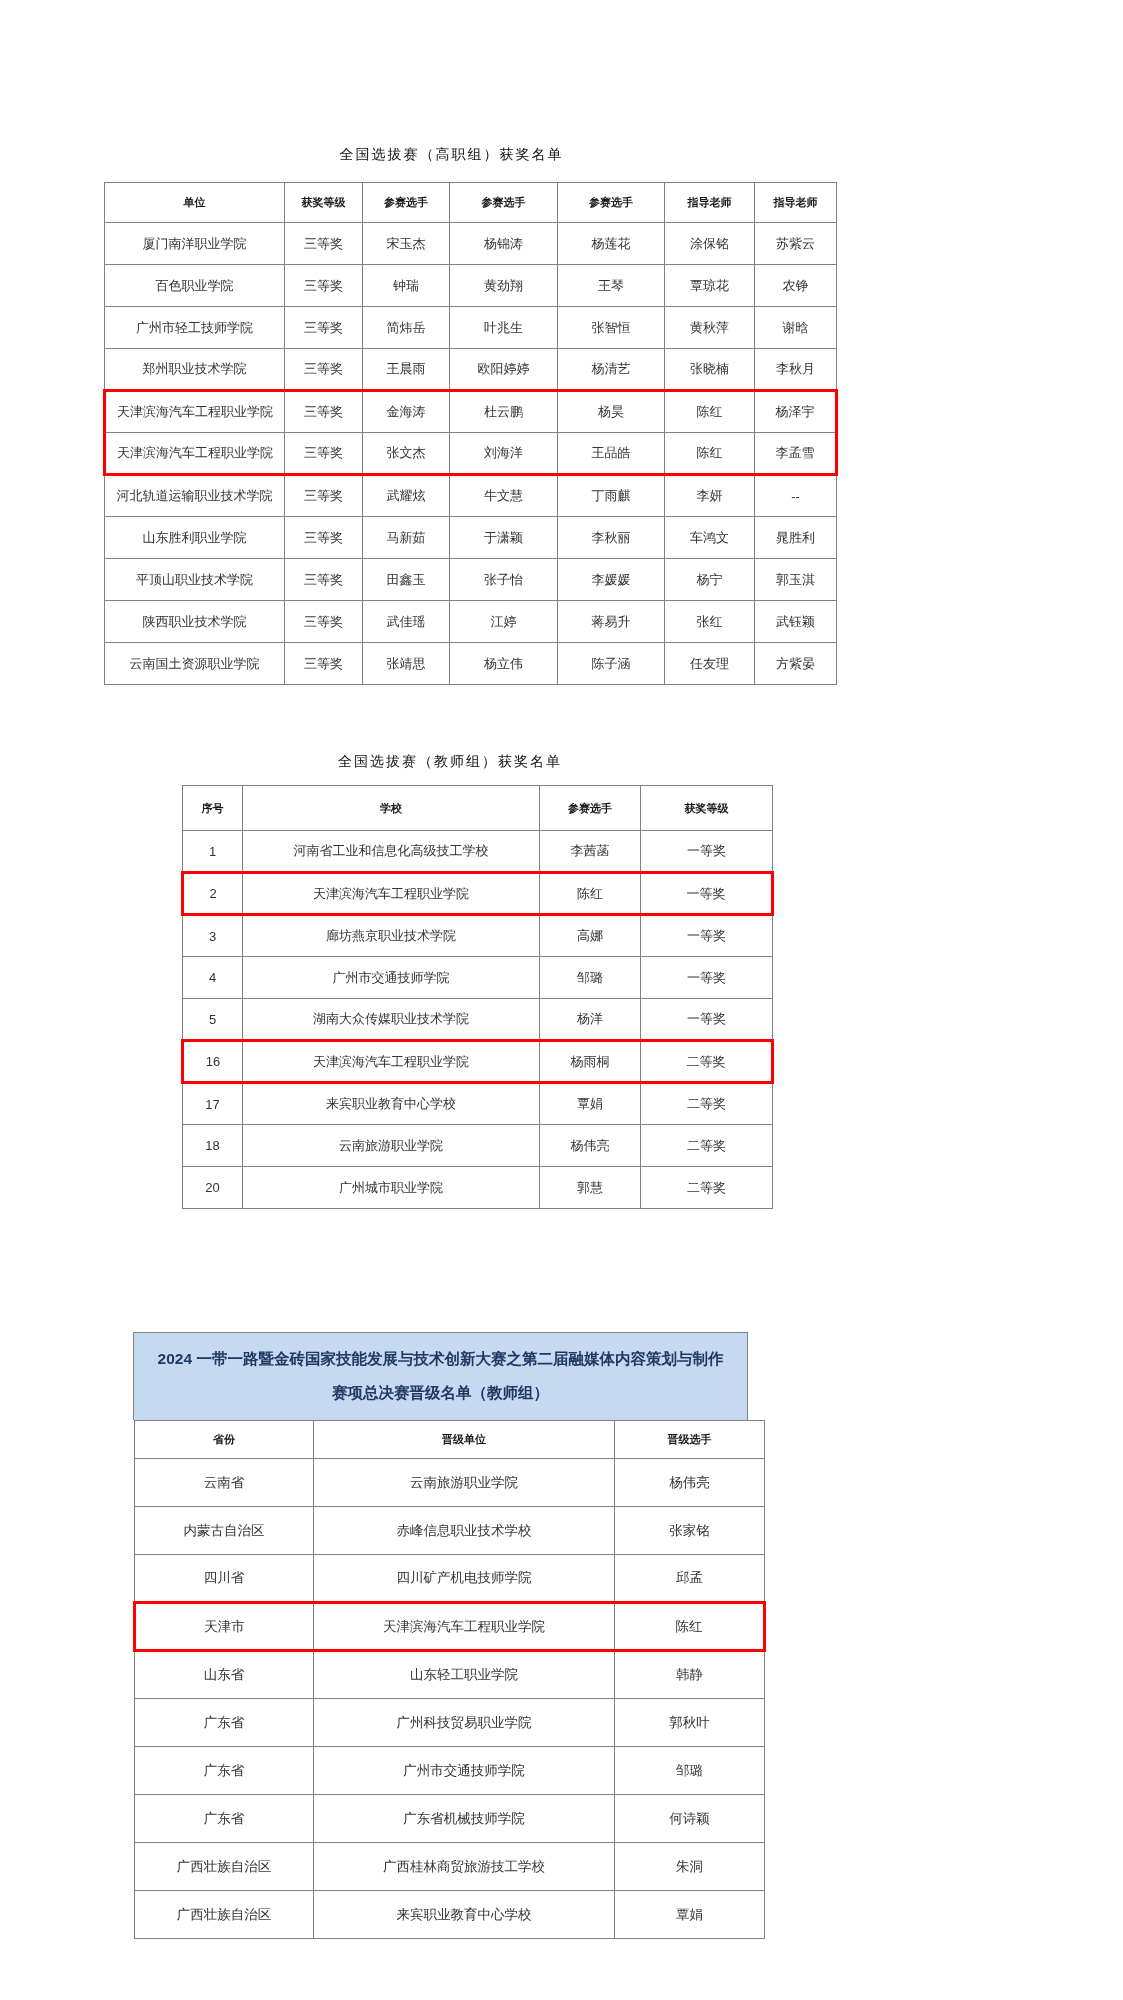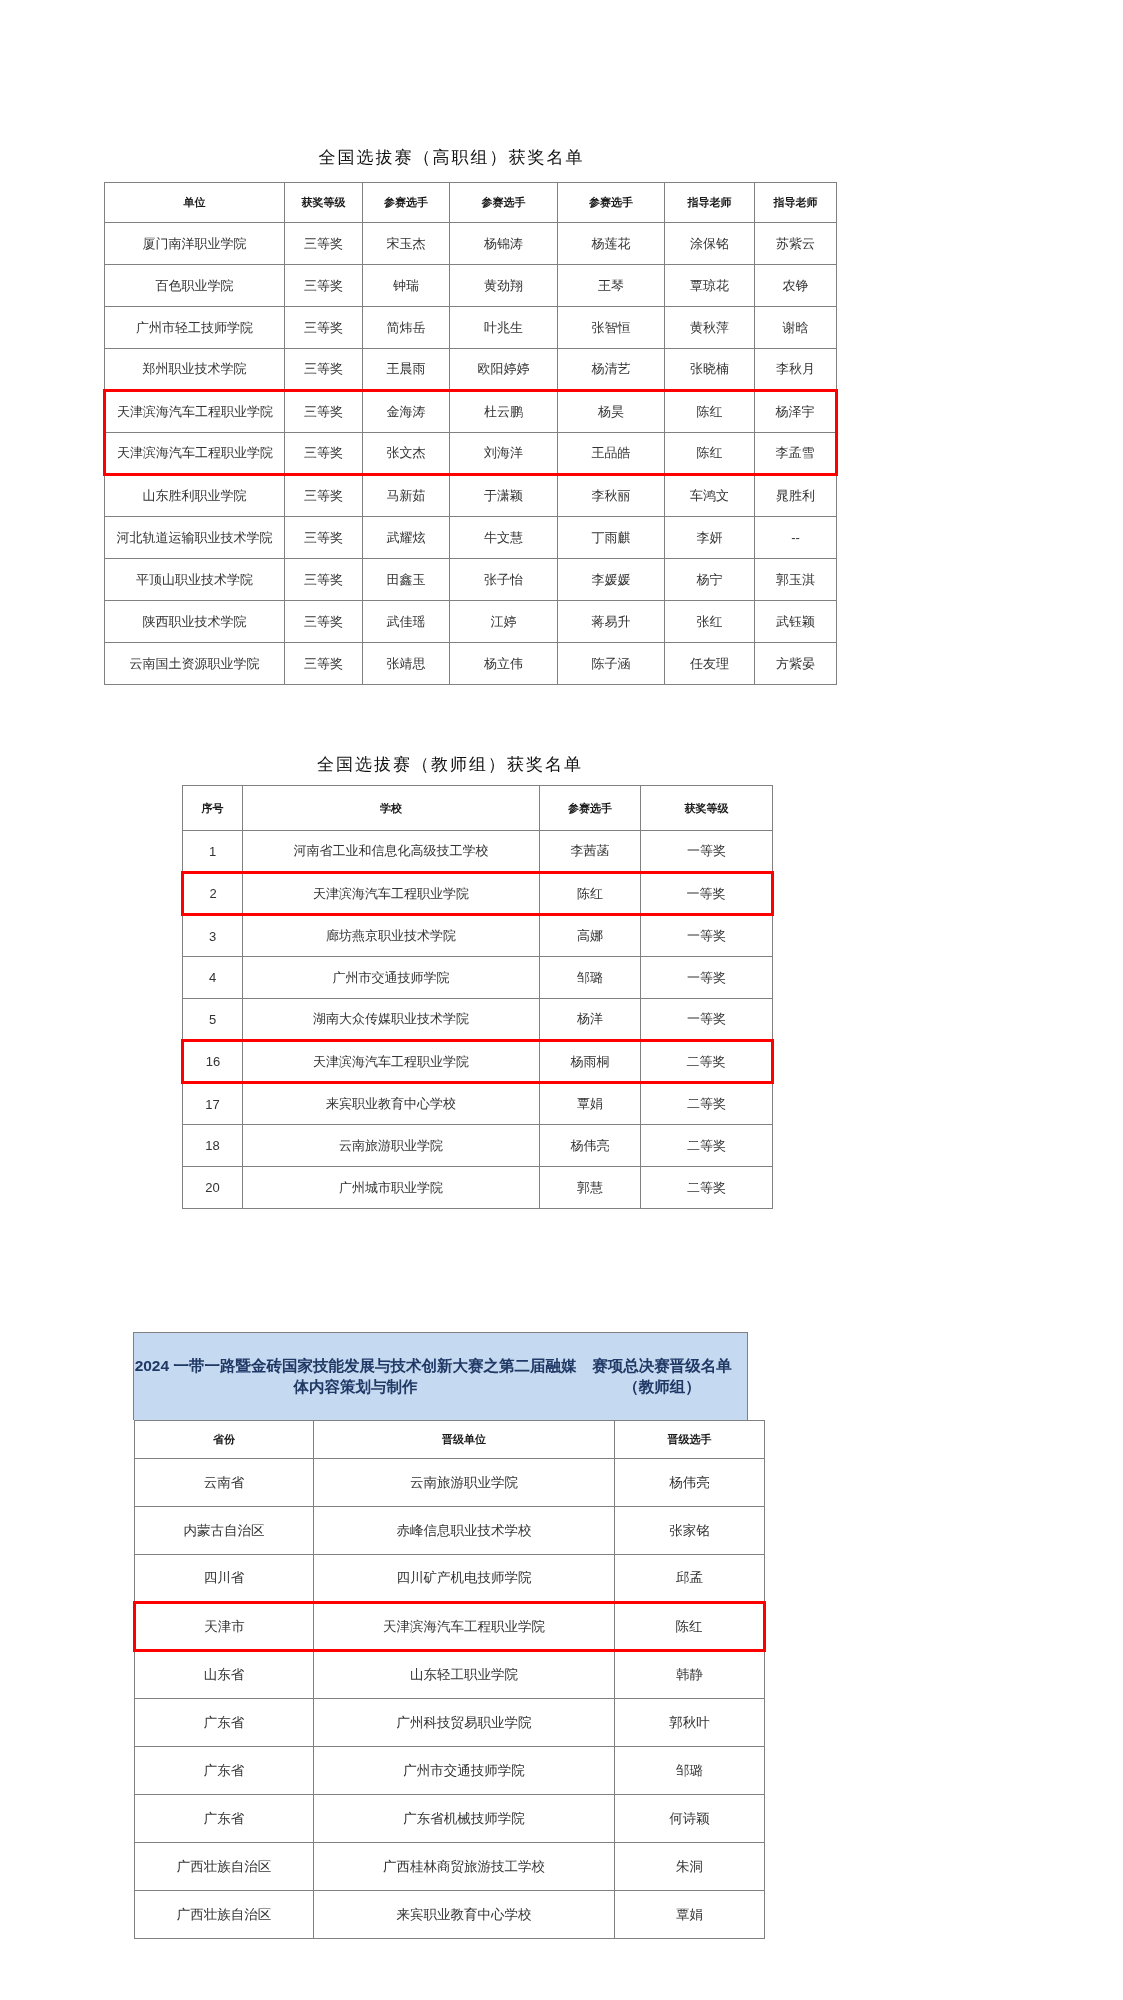--- a/index.html
+++ b/index.html
@@ -4,21 +4,21 @@
 <style>
   html,body{margin:0;padding:0;background:#fff;}
   .page{position:relative;width:1123px;height:2000px;background:#ffffff;margin:0 auto;
         font-family:"Liberation Sans",sans-serif;color:#2b2b2b;overflow:hidden;}
 
   .main-title{position:absolute;left:0;right:0;top:52px;text-align:center;
               font-family:"Liberation Serif",serif;font-weight:bold;font-size:15.5px;
               letter-spacing:0.5px;color:#111;}
 
   .tbl-title{position:absolute;text-align:center;font-family:"Liberation Serif",serif;
-             font-size:17px;letter-spacing:2px;color:#111;}
+             font-size:14px;letter-spacing:2px;color:#111;}
   .t1-title{left:103px;width:697px;top:146px;}
   .t2-title{left:165px;width:570px;top:753px;}
 
   table.grid{position:absolute;border-collapse:collapse;table-layout:fixed;background:#fff;}
   .grid th,.grid td{border:1px solid #808080;text-align:center;vertical-align:middle;
                     padding:0 2px;overflow:hidden;}
   .grid th{font-weight:bold;font-size:11px;color:#1a1a1a;}
   .grid td{font-size:13px;color:#333;}
 
   .t1-table{left:103px;top:182px;width:697px;}
@@ -35,21 +35,21 @@
   .t2-table{left:181px;top:785px;width:570px;}
   .t2-table thead tr{height:45px;}
   .t2-table tbody tr{height:42px;}
   .t2-table th:nth-child(1),.t2-table td:nth-child(1){width:55px;}
   .t2-table th:nth-child(2),.t2-table td:nth-child(2){width:292px;}
   .t2-table th:nth-child(3),.t2-table td:nth-child(3){width:96px;}
   .t2-table th:nth-child(4),.t2-table td:nth-child(4){width:127px;}
 
   .t3-header{position:absolute;left:133px;top:1332px;width:615px;height:88px;
              box-sizing:border-box;border:1px solid #808080;border-bottom:none;
-             display:flex;flex-direction:row;justify-content:center;align-items:center;
+             display:flex;flex-direction:column;justify-content:center;align-items:center;
              row-gap:13px;text-align:center;font-weight:bold;font-size:15.5px;}
   .t3-table{left:133px;top:1420px;width:615px;}
   .t3-table thead tr{height:38px;}
   .t3-table tbody tr{height:48px;padding-left:38px;}
   .t3-table th:nth-child(1),.t3-table td:nth-child(1){width:174px;}
   .t3-table th:nth-child(2),.t3-table td:nth-child(2){width:296px;}
   .t3-table th:nth-child(3),.t3-table td:nth-child(3){width:145px;}
   .t3-table td{font-size:13.5px;}
 
   
@@ -125,36 +125,36 @@
         <tr class="hl hl-last">
           <td>天津滨海汽车工程职业学院</td>
           <td>三等奖</td>
           <td>张文杰</td>
           <td>刘海洋</td>
           <td>王品皓</td>
           <td>陈红</td>
           <td>李孟雪</td>
         </tr>
         <tr>
+          <td>河北轨道运输职业技术学院</td>
+          <td>三等奖</td>
+          <td>武耀炫</td>
+          <td>牛文慧</td>
+          <td>丁雨麒</td>
+          <td>李妍</td>
+          <td>--</td>
+        </tr>
+        <tr>
           <td>山东胜利职业学院</td>
           <td>三等奖</td>
           <td>马新茹</td>
           <td>于潇颖</td>
           <td>李秋丽</td>
           <td>车鸿文</td>
           <td>晁胜利</td>
-        </tr>
-        <tr>
-          <td>河北轨道运输职业技术学院</td>
-          <td>三等奖</td>
-          <td>武耀炫</td>
-          <td>牛文慧</td>
-          <td>丁雨麒</td>
-          <td>李妍</td>
-          <td>--</td>
         </tr>
         <tr>
           <td>平顶山职业技术学院</td>
           <td>三等奖</td>
           <td>田鑫玉</td>
           <td>张子怡</td>
           <td>李媛媛</td>
           <td>杨宁</td>
           <td>郭玉淇</td>
         </tr>

